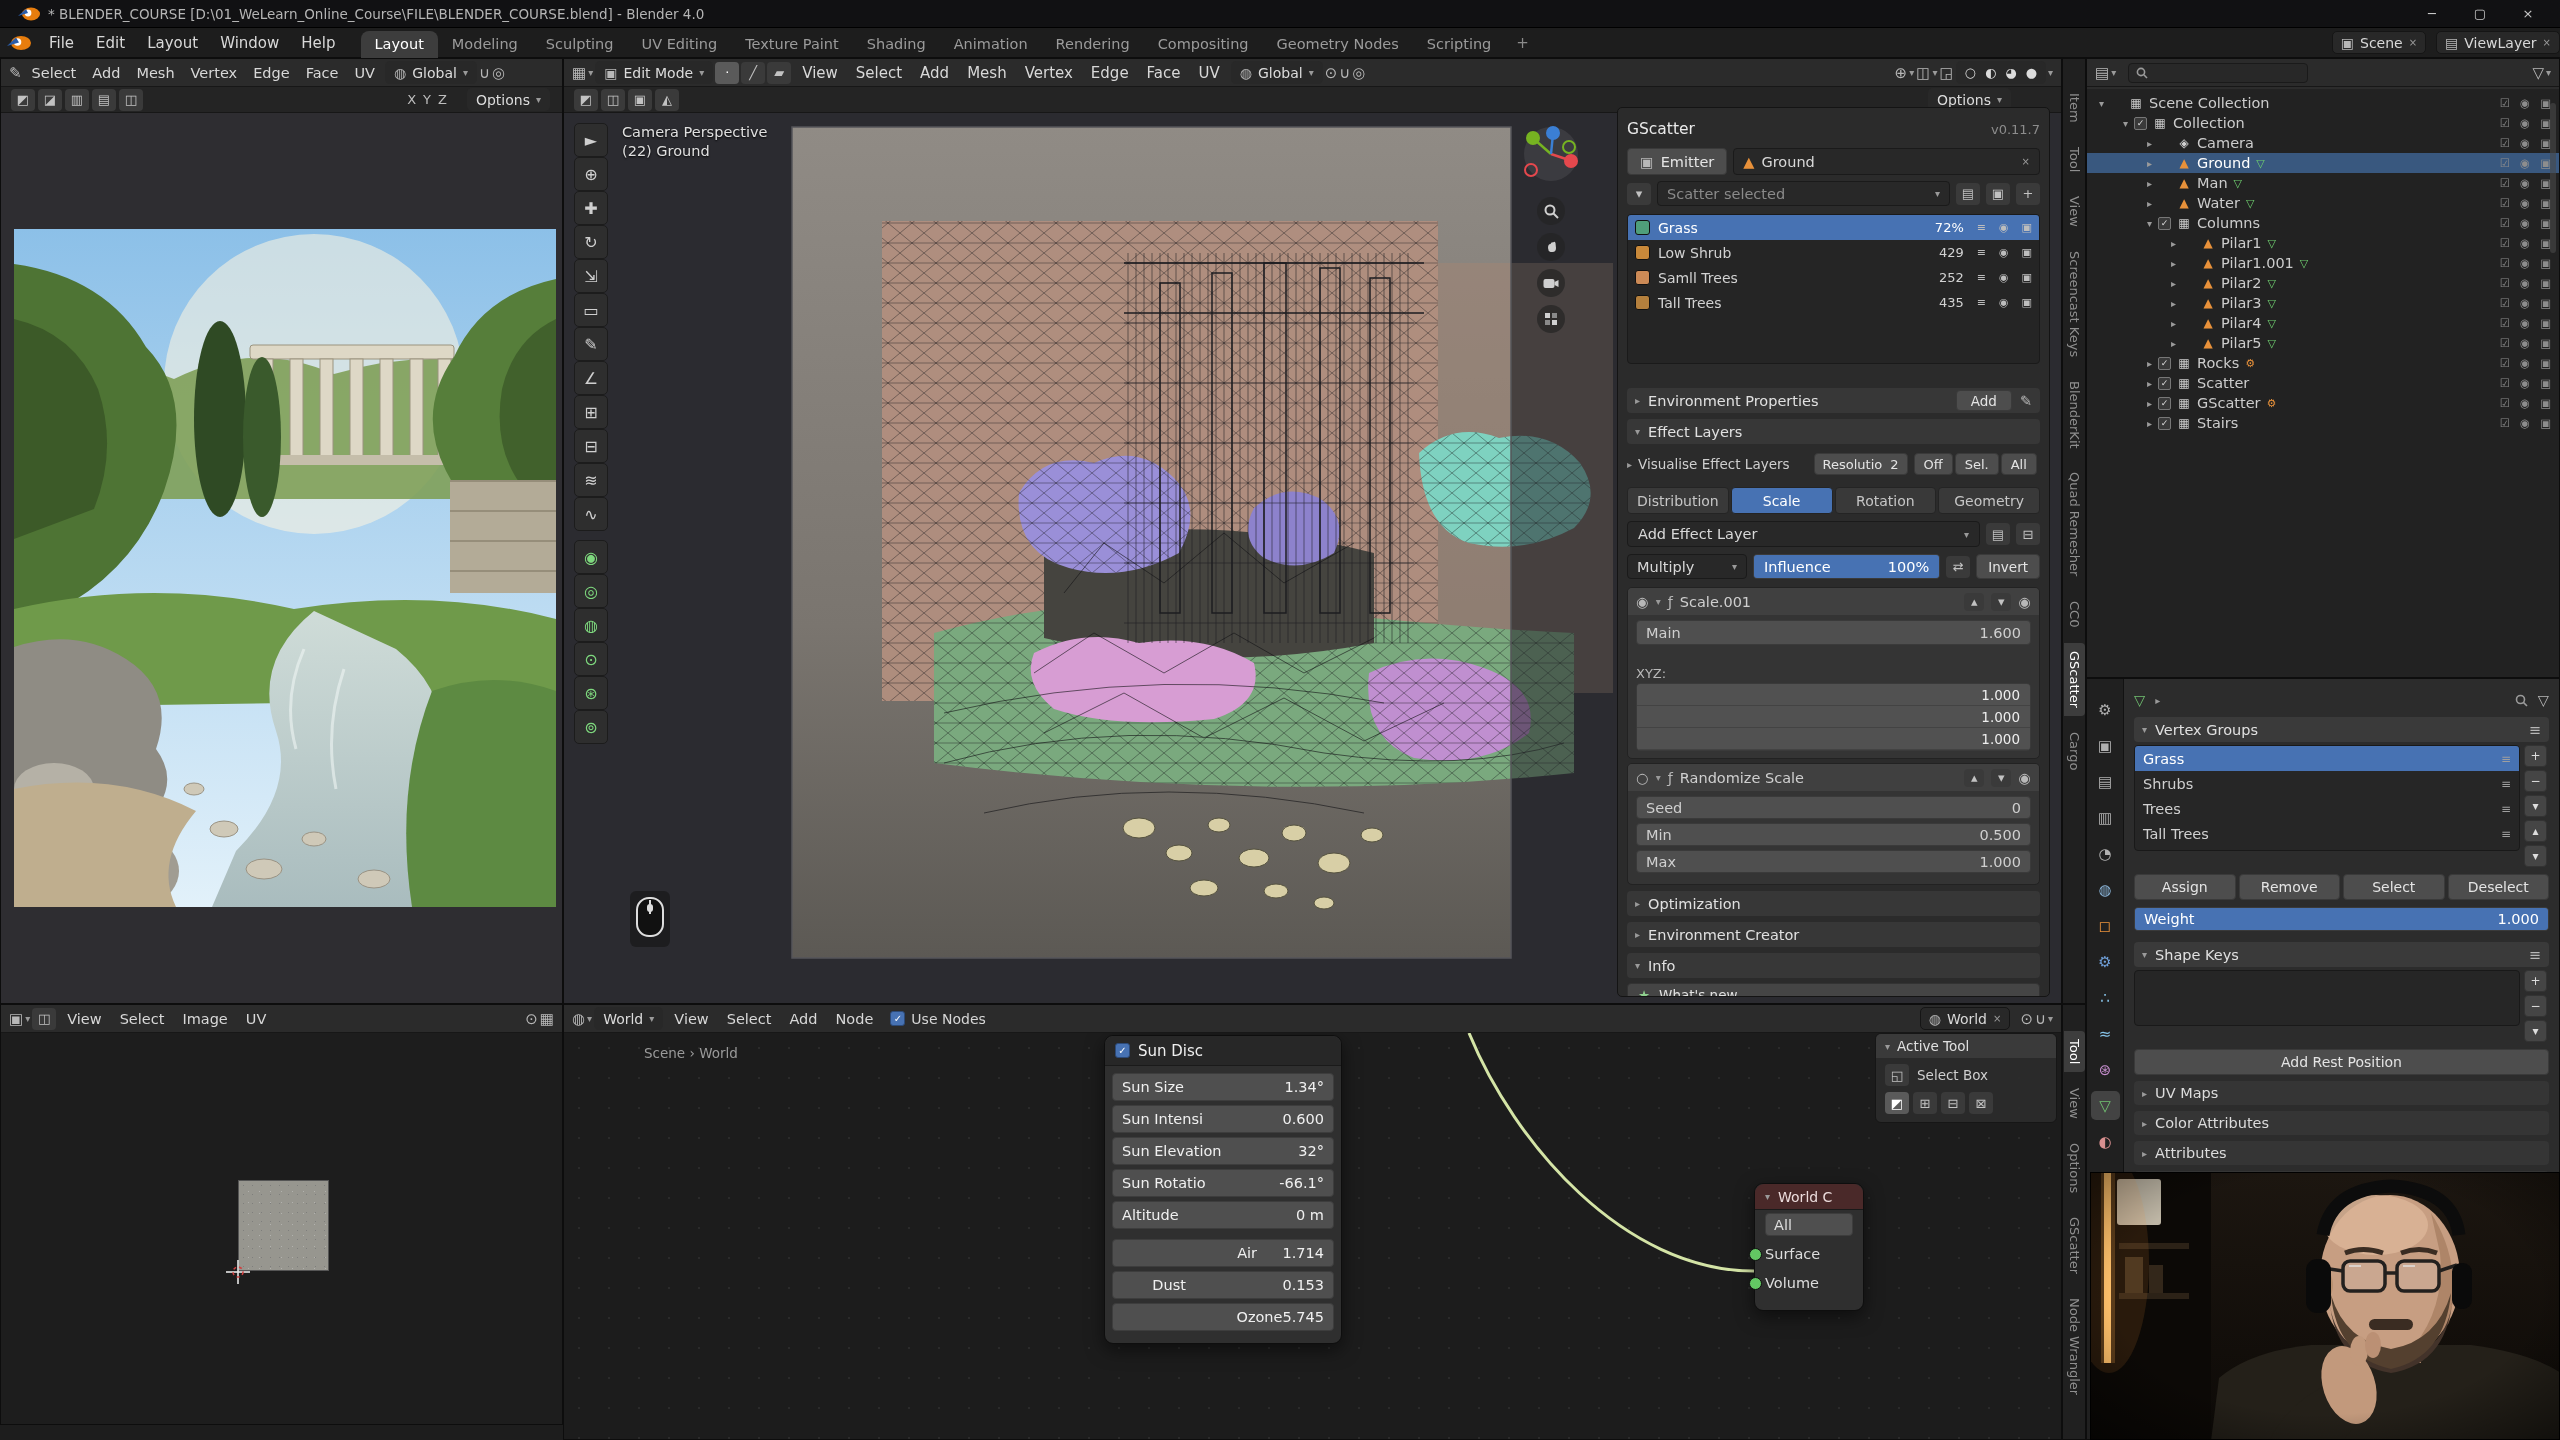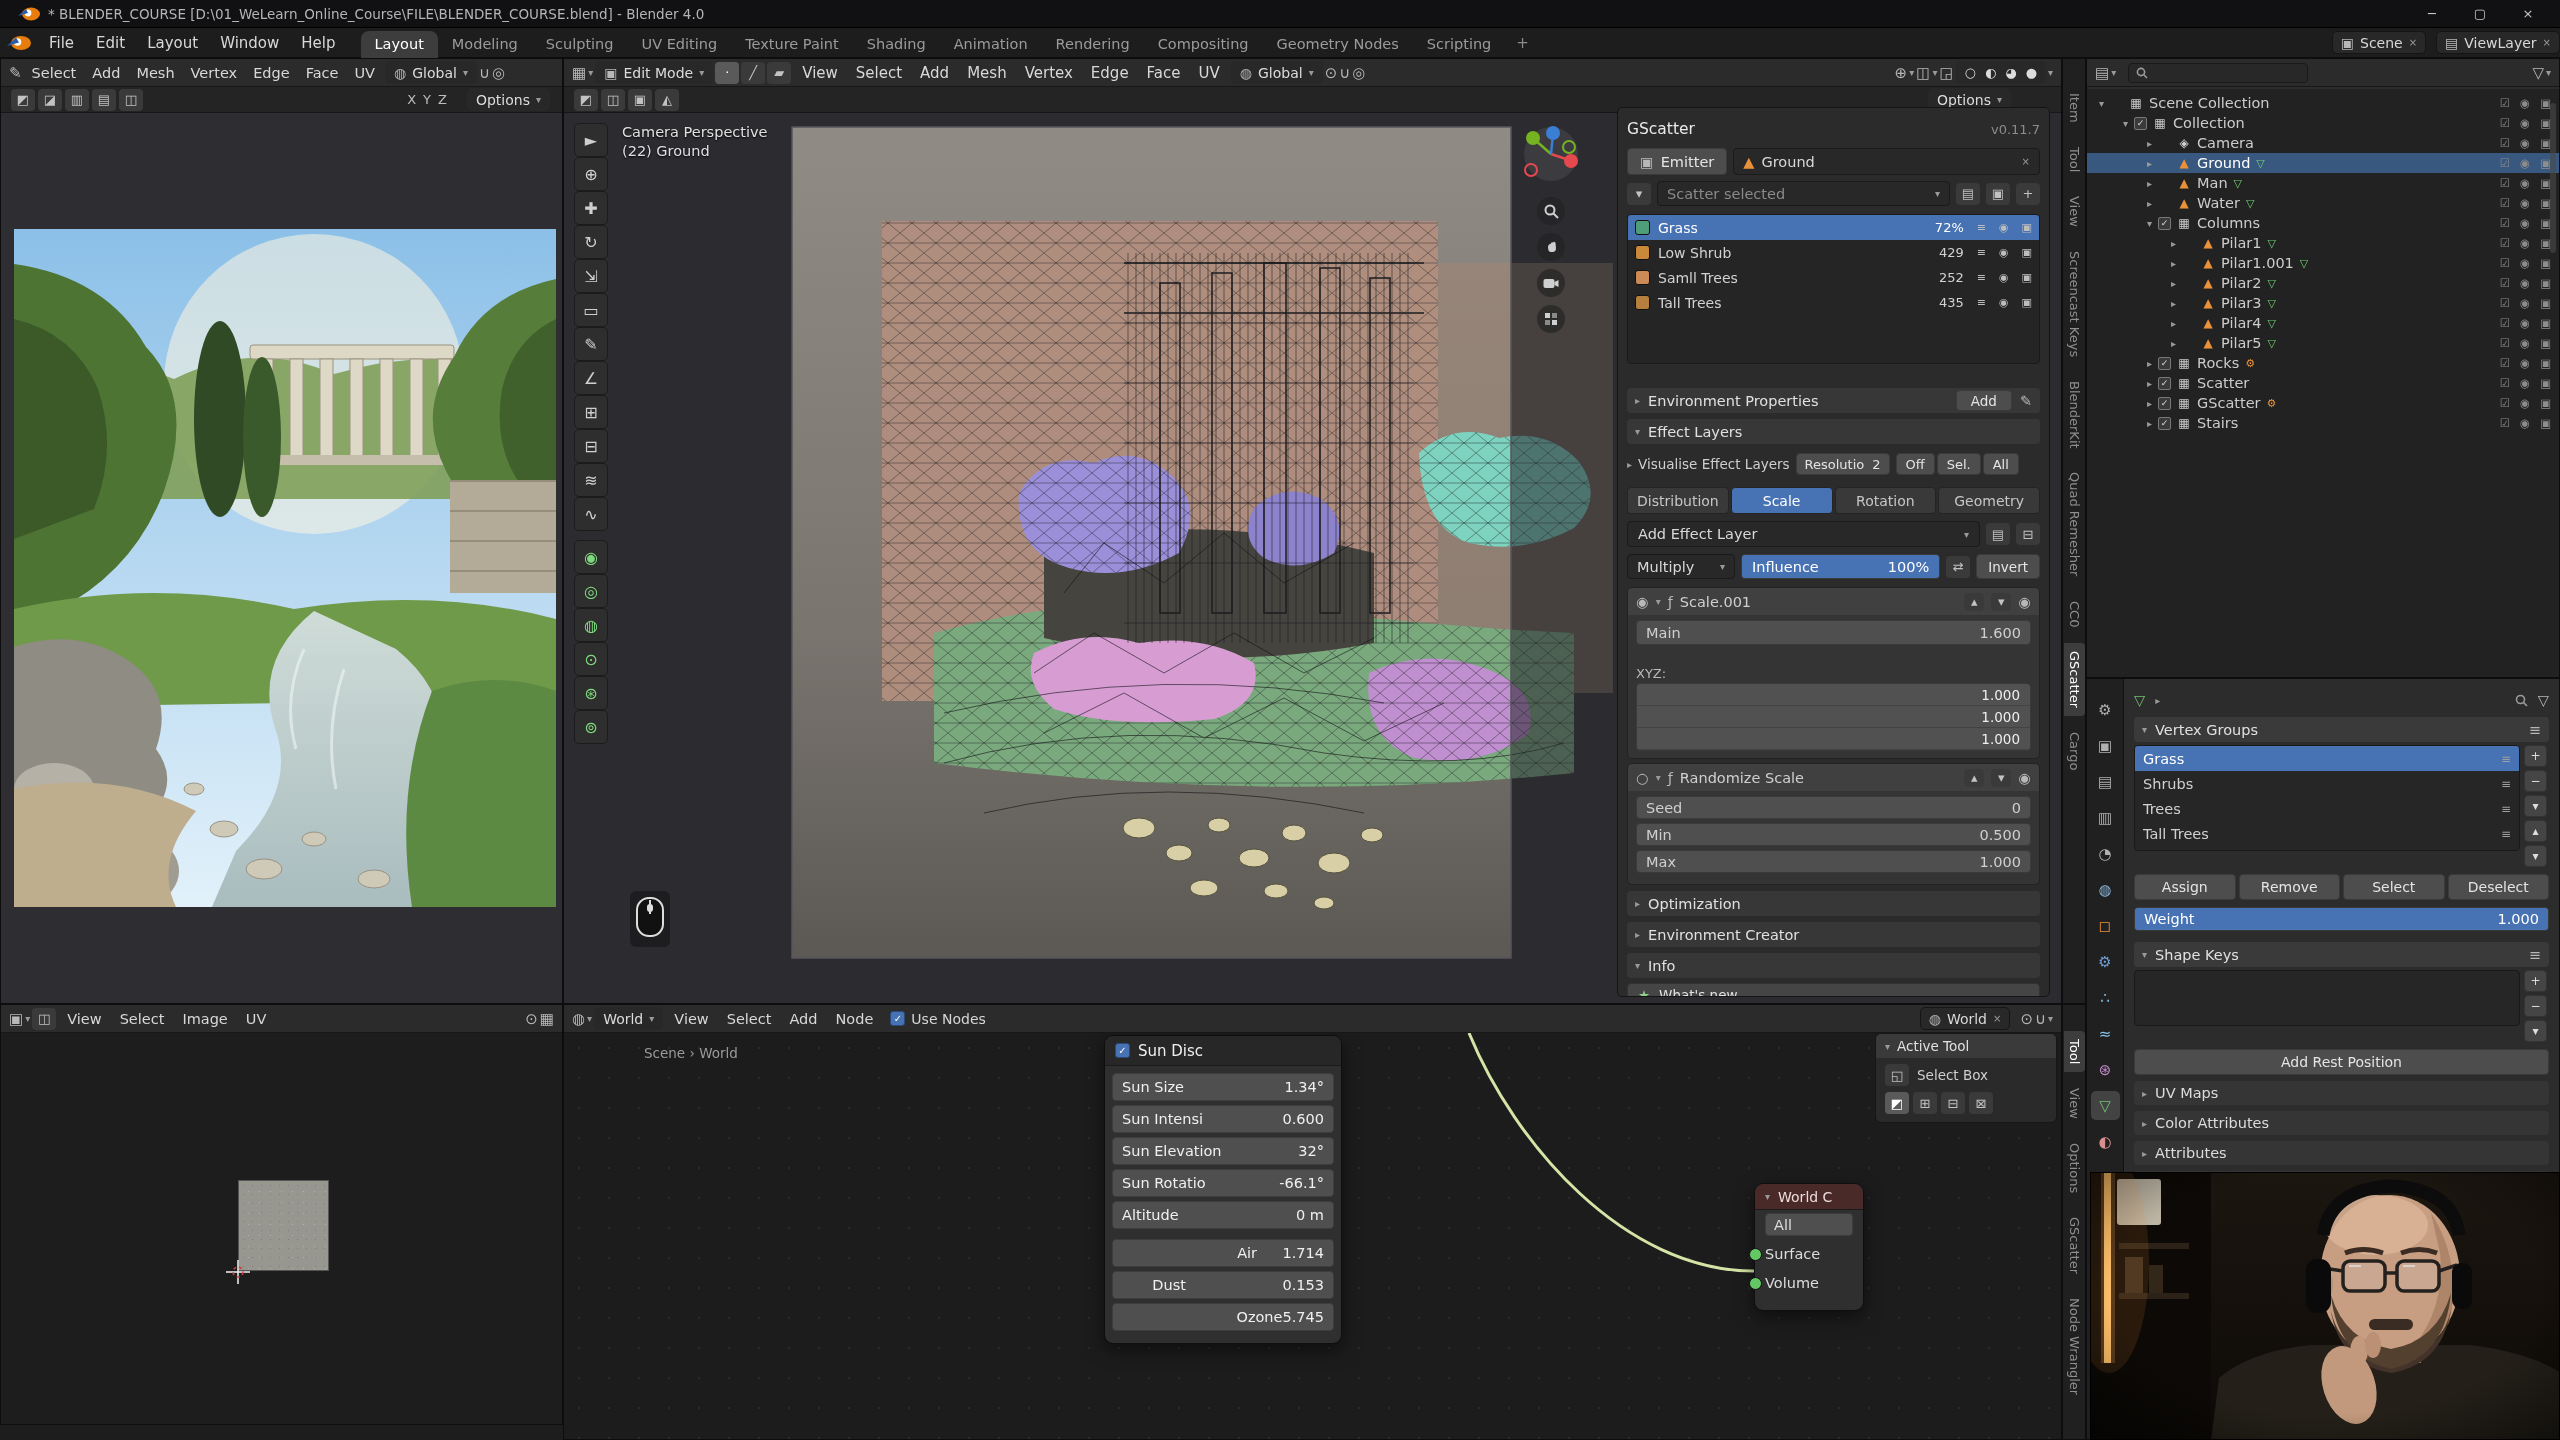--- a/index.html
+++ b/index.html
@@ -570,21 +570,21 @@
           </div>
         <span class="glyph">✎</span>
       </div>
       <div class="phead">
         <span class="caret">▾</span>
         <span>Effect Layers</span>
       </div>
       <div class="gs-row" style="margin-top:9px">
         <span class="caret">▸</span>
         <span style="font-size:13.5px">Visualise Effect Layers</span>
-        <div class="btn" style="height:22px;padding:0 8px;gap:8px;font-size:13px;margin-left:0">
+        <div class="btn" style="height:22px;padding:0 8px;gap:8px;font-size:13px;margin-left:18px">
           <span>Resolutio</span>
             <span>2</span>
         </div>
         <div class="row" style="gap:2px">
           <div class="btn vbn on" style="height:22px;padding:0 9px;font-size:13px">Off</div>
 
           <div class="btn vbn" style="height:22px;padding:0 9px;font-size:13px">Sel.</div>
 
           <div class="btn vbn" style="height:22px;padding:0 9px;font-size:13px">All</div>
         </div>
@@ -597,21 +597,21 @@
         </div>
       <div class="gs-row" style="margin-top:7px">
         <div class="field row" style="flex:1;height:26px;padding:0 10px">
           <span>Add Effect Layer</span>
             <span style="margin-left:auto" class="caret">▾</span>
         </div>
         <span class="icobtn">▤</span>
         <span class="icobtn">⊟</span>
       </div>
       <div class="gs-row" style="margin-top:7px">
-        <div class="field row" style="width:108px;height:25px;padding:4px 9px">
+        <div class="field row" style="width:120px;height:25px;padding:4px 9px">
           <span>Multiply</span>
             <span style="margin-left:auto" class="caret">▾</span>
         </div>
         <div class="slider" style="flex:1;height:25px">
           <div class="fill" style="width:100%"></div>
           <span class="lab" style="padding-left:10px;color:#fff">Influence</span>
           <span class="lab" style="margin-left:auto;padding-right:10px;color:#fff">100%</span>
         </div>
         <span class="icobtn">⇄</span>
         <div class="btn" style="height:25px;padding:0 11px;font-size:13.5px">

